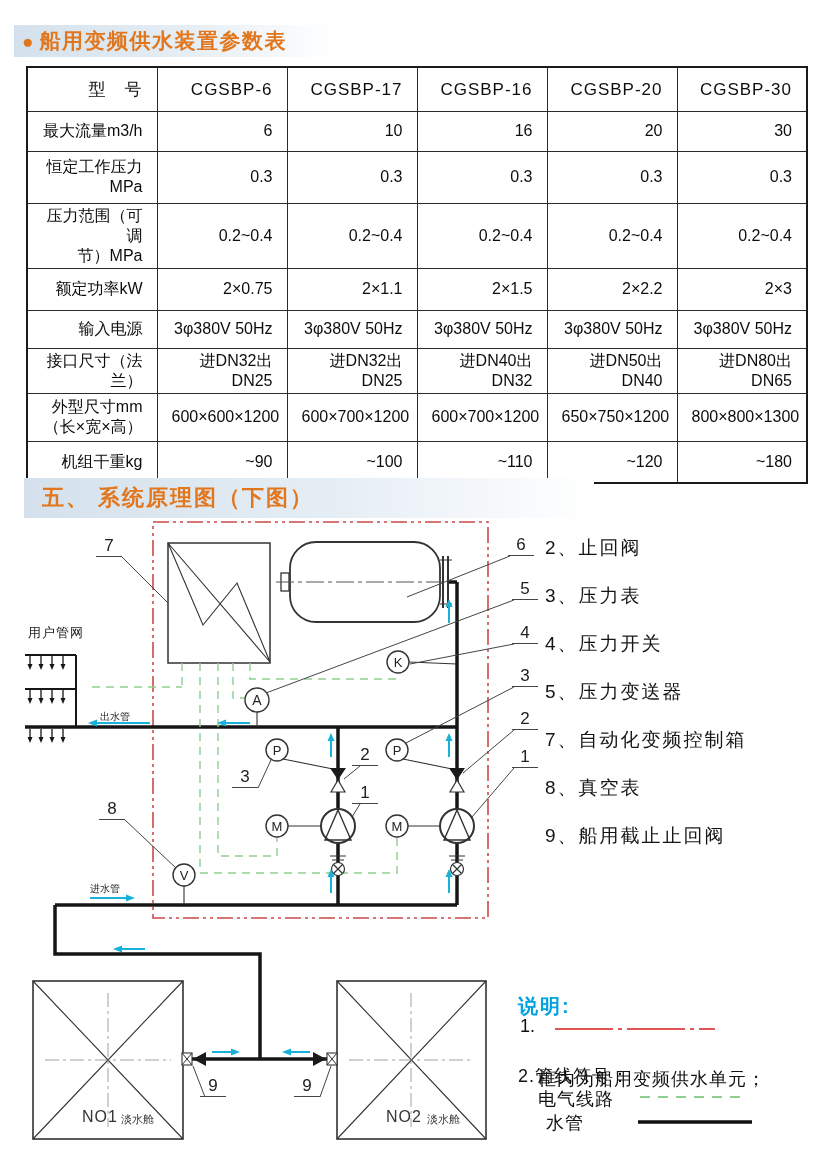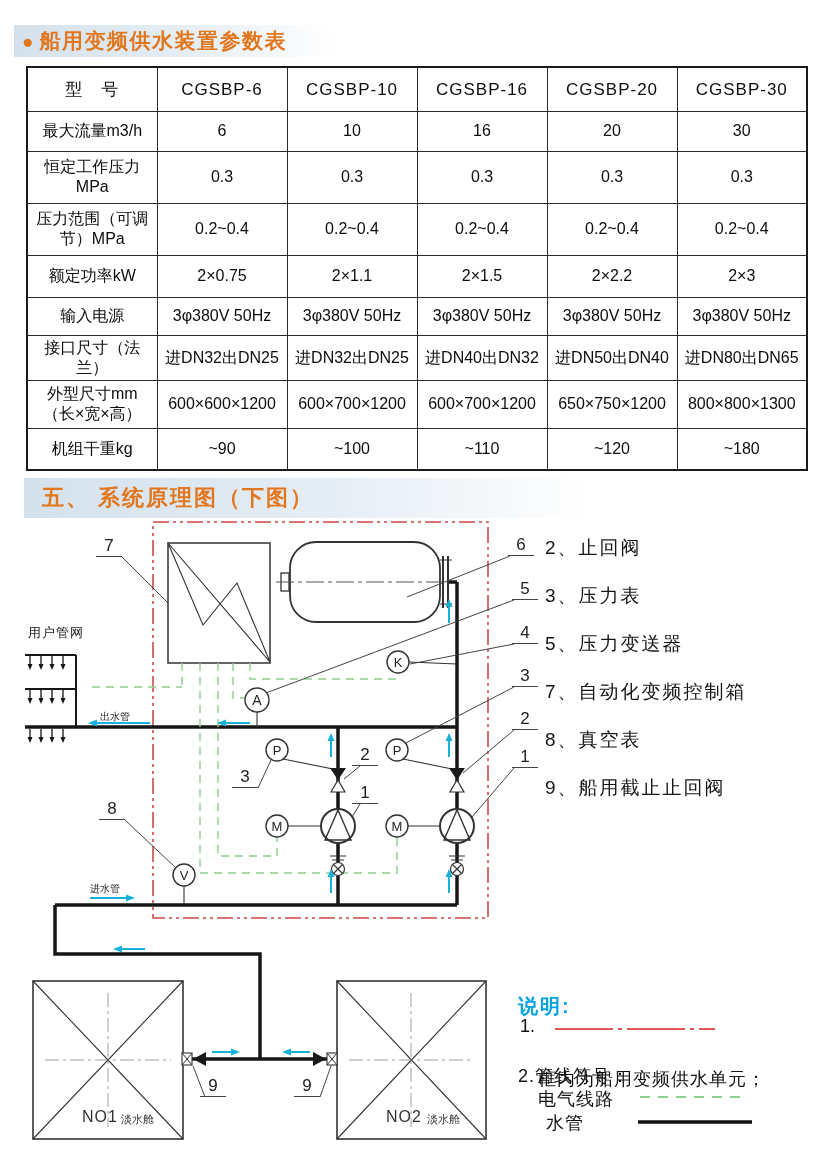--- a/index.html
+++ b/index.html
@@ -17,23 +17,23 @@
   .titlebar .ttl { color:#e2761c; font-size:21px; font-weight:bold; letter-spacing:1.5px; }
   #bar1 { left:14px; top:25px; width:322px; height:32px; padding-left:8px; }
   #bar2 { left:24px; top:478px; width:570px; height:40px; padding-left:18px;align-items:center; }
   #bar2 .ttl { letter-spacing:2px; font-size:22px; }
   
   table.params {
     position:absolute; left:26px; top:66px; width:780px;
     border-collapse:collapse; table-layout:fixed;
   }
   table.params td, table.params th {
-    border:1px solid #2a2a2a; text-align:center; vertical-align:middle;
+    border:1px solid #2a2a2a; text-align:right; vertical-align:middle;
     font-size:16px; font-weight:normal; white-space:pre-line; line-height:1.25;
-    padding:2px 1px; color:#0d0d0d;
+    padding:2px 14px; color:#0d0d0d;
   }
   table.params { border:2px solid #1a1a1a; }
   table.params th { font-size:17px; letter-spacing:1px; }
   
   .dg-svg { position:absolute; left:0; top:0; width:830px; height:1159px; }
   .abs { position:absolute; }
   .callout {
     position:absolute; width:26px; text-align:center; font-size:17px; color:#222;
     border-bottom:1.5px solid #444; height:21px; line-height:19px;
   }
@@ -67,21 +67,21 @@
       <col style="width:130px">
       <col style="width:130px">
       <col style="width:130px">
       <col style="width:130px">
       <col style="width:130px">
     </colgroup>
   <tbody>
       <tr style="height:44px">
     <th>型　号</th>
     <th>CGSBP-6</th>
-    <th>CGSBP-10</th>
+    <th>CGSBP-17</th>
     <th>CGSBP-16</th>
     <th>CGSBP-20</th>
     <th>CGSBP-30</th>
   </tr>
   <tr style="height:40px">
     <td>最大流量m3/h</td>
     <td>6</td>
     <td>10</td>
     <td>16</td>
     <td>20</td>
@@ -340,20 +340,21 @@
 <div class="callout" style="left:512px; top:747px;">1</div>
 <div class="callout" style="left:232px; top:767px;">3</div>
 <div class="callout" style="left:352px; top:745px;">2</div>
 <div class="callout" style="left:352px; top:783px;">1</div>
 <div class="callout" style="left:200px; top:1076px;">9</div>
 <div class="callout" style="left:294px; top:1076px;">9</div>
 
 <div class="legend">
   <div class="item">2、止回阀</div>
   <div class="item">3、压力表</div>
+  <div class="item">4、压力开关</div>
   <div class="item">5、压力变送器</div>
   <div class="item">7、自动化变频控制箱</div>
   <div class="item">8、真空表</div>
   <div class="item">9、船用截止止回阀</div>
 </div>
 
 <div class="notes">
   <div class="nt-title">说明:</div>
 </div>
 <div class="abs nt-line notes-line" id="note1num" style="position:absolute; font-size:18px;">1.</div>

